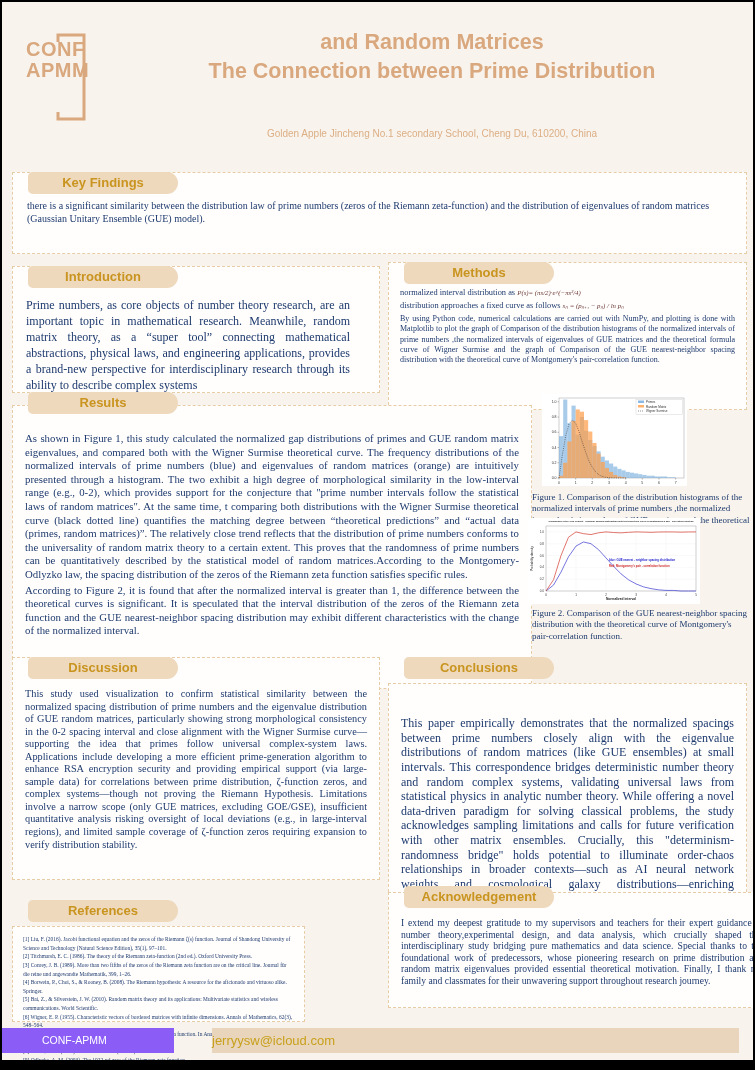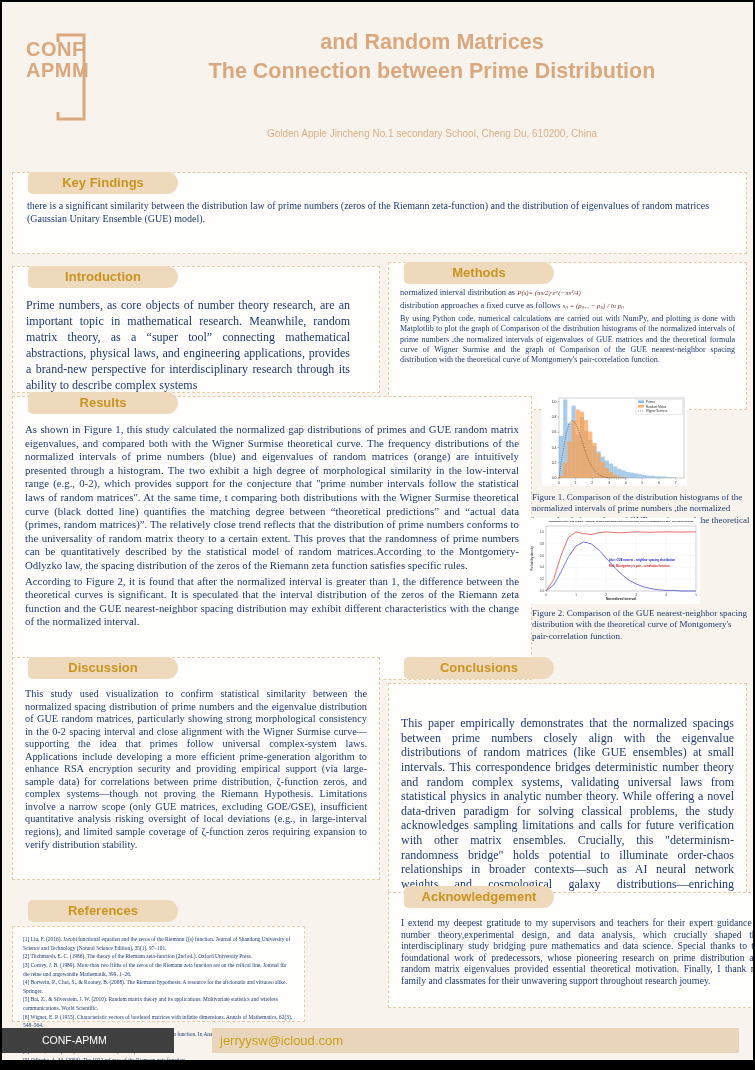--- a/index.html
+++ b/index.html
@@ -30,47 +30,47 @@
   .box{position:absolute;left:0;right:0;background:#fffefd;border:1px dashed #e7cda6;
        box-sizing:border-box;color:#1e3a6e;}
 
   #key-findings .box{top:0;bottom:0;padding:26px 14px 6px 14px;font-size:10px;line-height:1.32;}
   #introduction .box{top:0;bottom:0;padding:30px 29px 6px 13px;font-size:12px;
                      line-height:1.34;text-align:justify;}
   #methods .box{top:0;bottom:0;padding:25px 11px 6px 11px;font-size:8px;
                 line-height:1.3;text-align:justify;}
   .formula-line{font-size:8.4px;text-align:left;margin-bottom:2px;}
   .formula{font-size:6.8px;color:#6b3a35;font-style:italic;}
-  #results .box{top:4px;width:520px;height:284px;padding:26px 12px 6px 12px;
+  #results .box{top:13px;width:520px;height:284px;padding:26px 12px 6px 12px;
                 font-size:10.8px;line-height:1.26;text-align:justify;}
   #results .box p{margin:0 0 2px 0;}
   #discussion .box{top:0;bottom:12px;padding:30px 12px 6px 12px;font-size:10.3px;
                    line-height:1.22;text-align:justify;}
   #conclusions .box{top:26px;bottom:0;padding:32px 12px 6px 12px;font-size:12px;
                     line-height:1.22;text-align:justify;}
   #references .box{top:26px;bottom:0;padding:8px 10px 4px 10px;}
   .ref-item{font-size:5.4px;line-height:1.6;color:#1e3a6e;}
   #acknowledgement .box{top:6px;bottom:0;padding:24px 12px 3px 12px;font-size:9.6px;
                         line-height:1.2;text-align:justify;}
 
   
   .fig-caption{position:absolute;font-size:9px;line-height:1.25;color:#1e3a6e;}
   #fig1-svg{position:absolute;left:530px;top:2px;background:#fff;}
   #fig2-svg{position:absolute;left:516px;top:126px;background:#fff;}
   #fig1-cap{left:520px;top:100px;width:222px;}
   #fig2-cap{left:520px;top:216px;width:215px;}
 
   
   .footer{position:absolute;left:0;top:1026px;height:25px;width:751px;}
-  .footer-left{position:absolute;left:0;top:0;width:172px;height:25px;background:#404040;
+  .footer-left{position:absolute;left:0;top:0;width:172px;height:25px;background:#8b5cf6;
                color:#fff;font-family:"Liberation Sans",sans-serif;font-size:10.5px;
                line-height:25px;padding-left:40px;box-sizing:border-box;}
   .footer-right{position:absolute;left:210px;top:0;width:527px;height:25px;background:#e9d5bb;
                 color:#c8a01c;font-family:"Liberation Sans",sans-serif;font-size:13px;
-                line-height:25px;padding-left:8px;box-sizing:border-box;}
+                line-height:25px;padding-left:0;box-sizing:border-box;}
 </style>
 </head>
 <body>
 
 <div class="poster">
 
   <div class="logo">
     <svg width="64" height="94" viewBox="0 0 64 94">
       <path d="M32,12 L32,5 L58,5 L58,89 L32,89 L32,82" fill="none" stroke="#d9a87e" stroke-width="3"></path>
     </svg>

